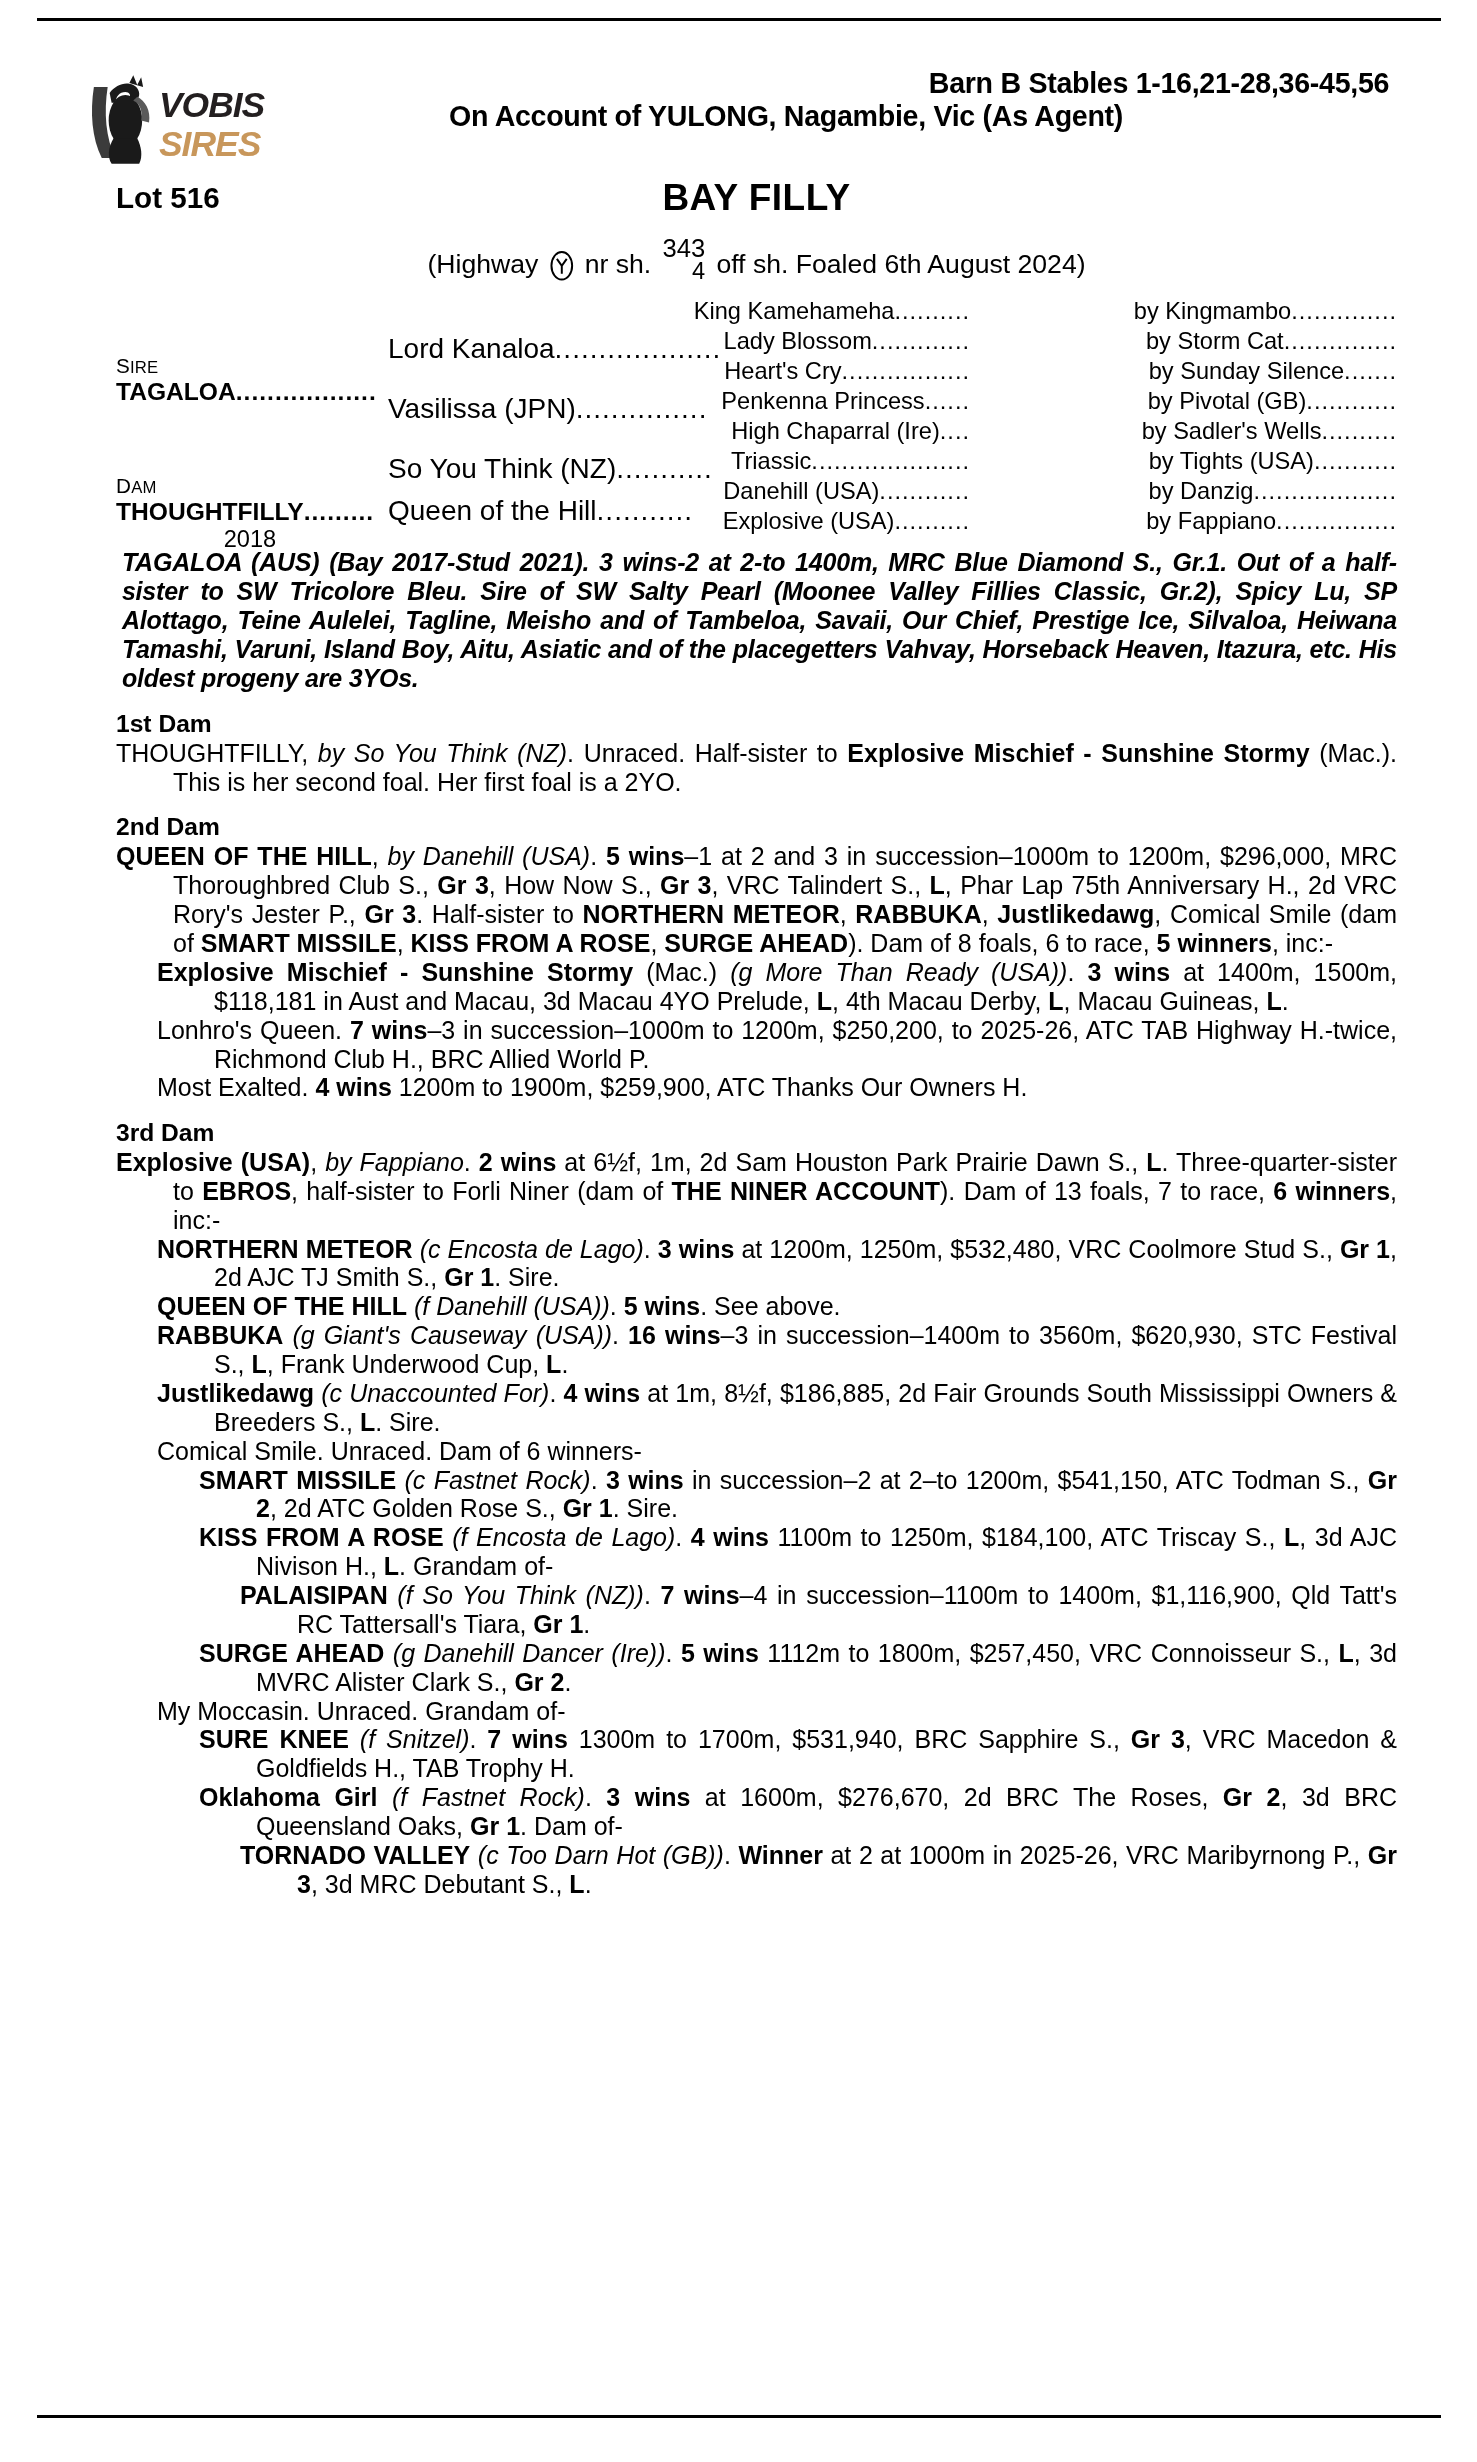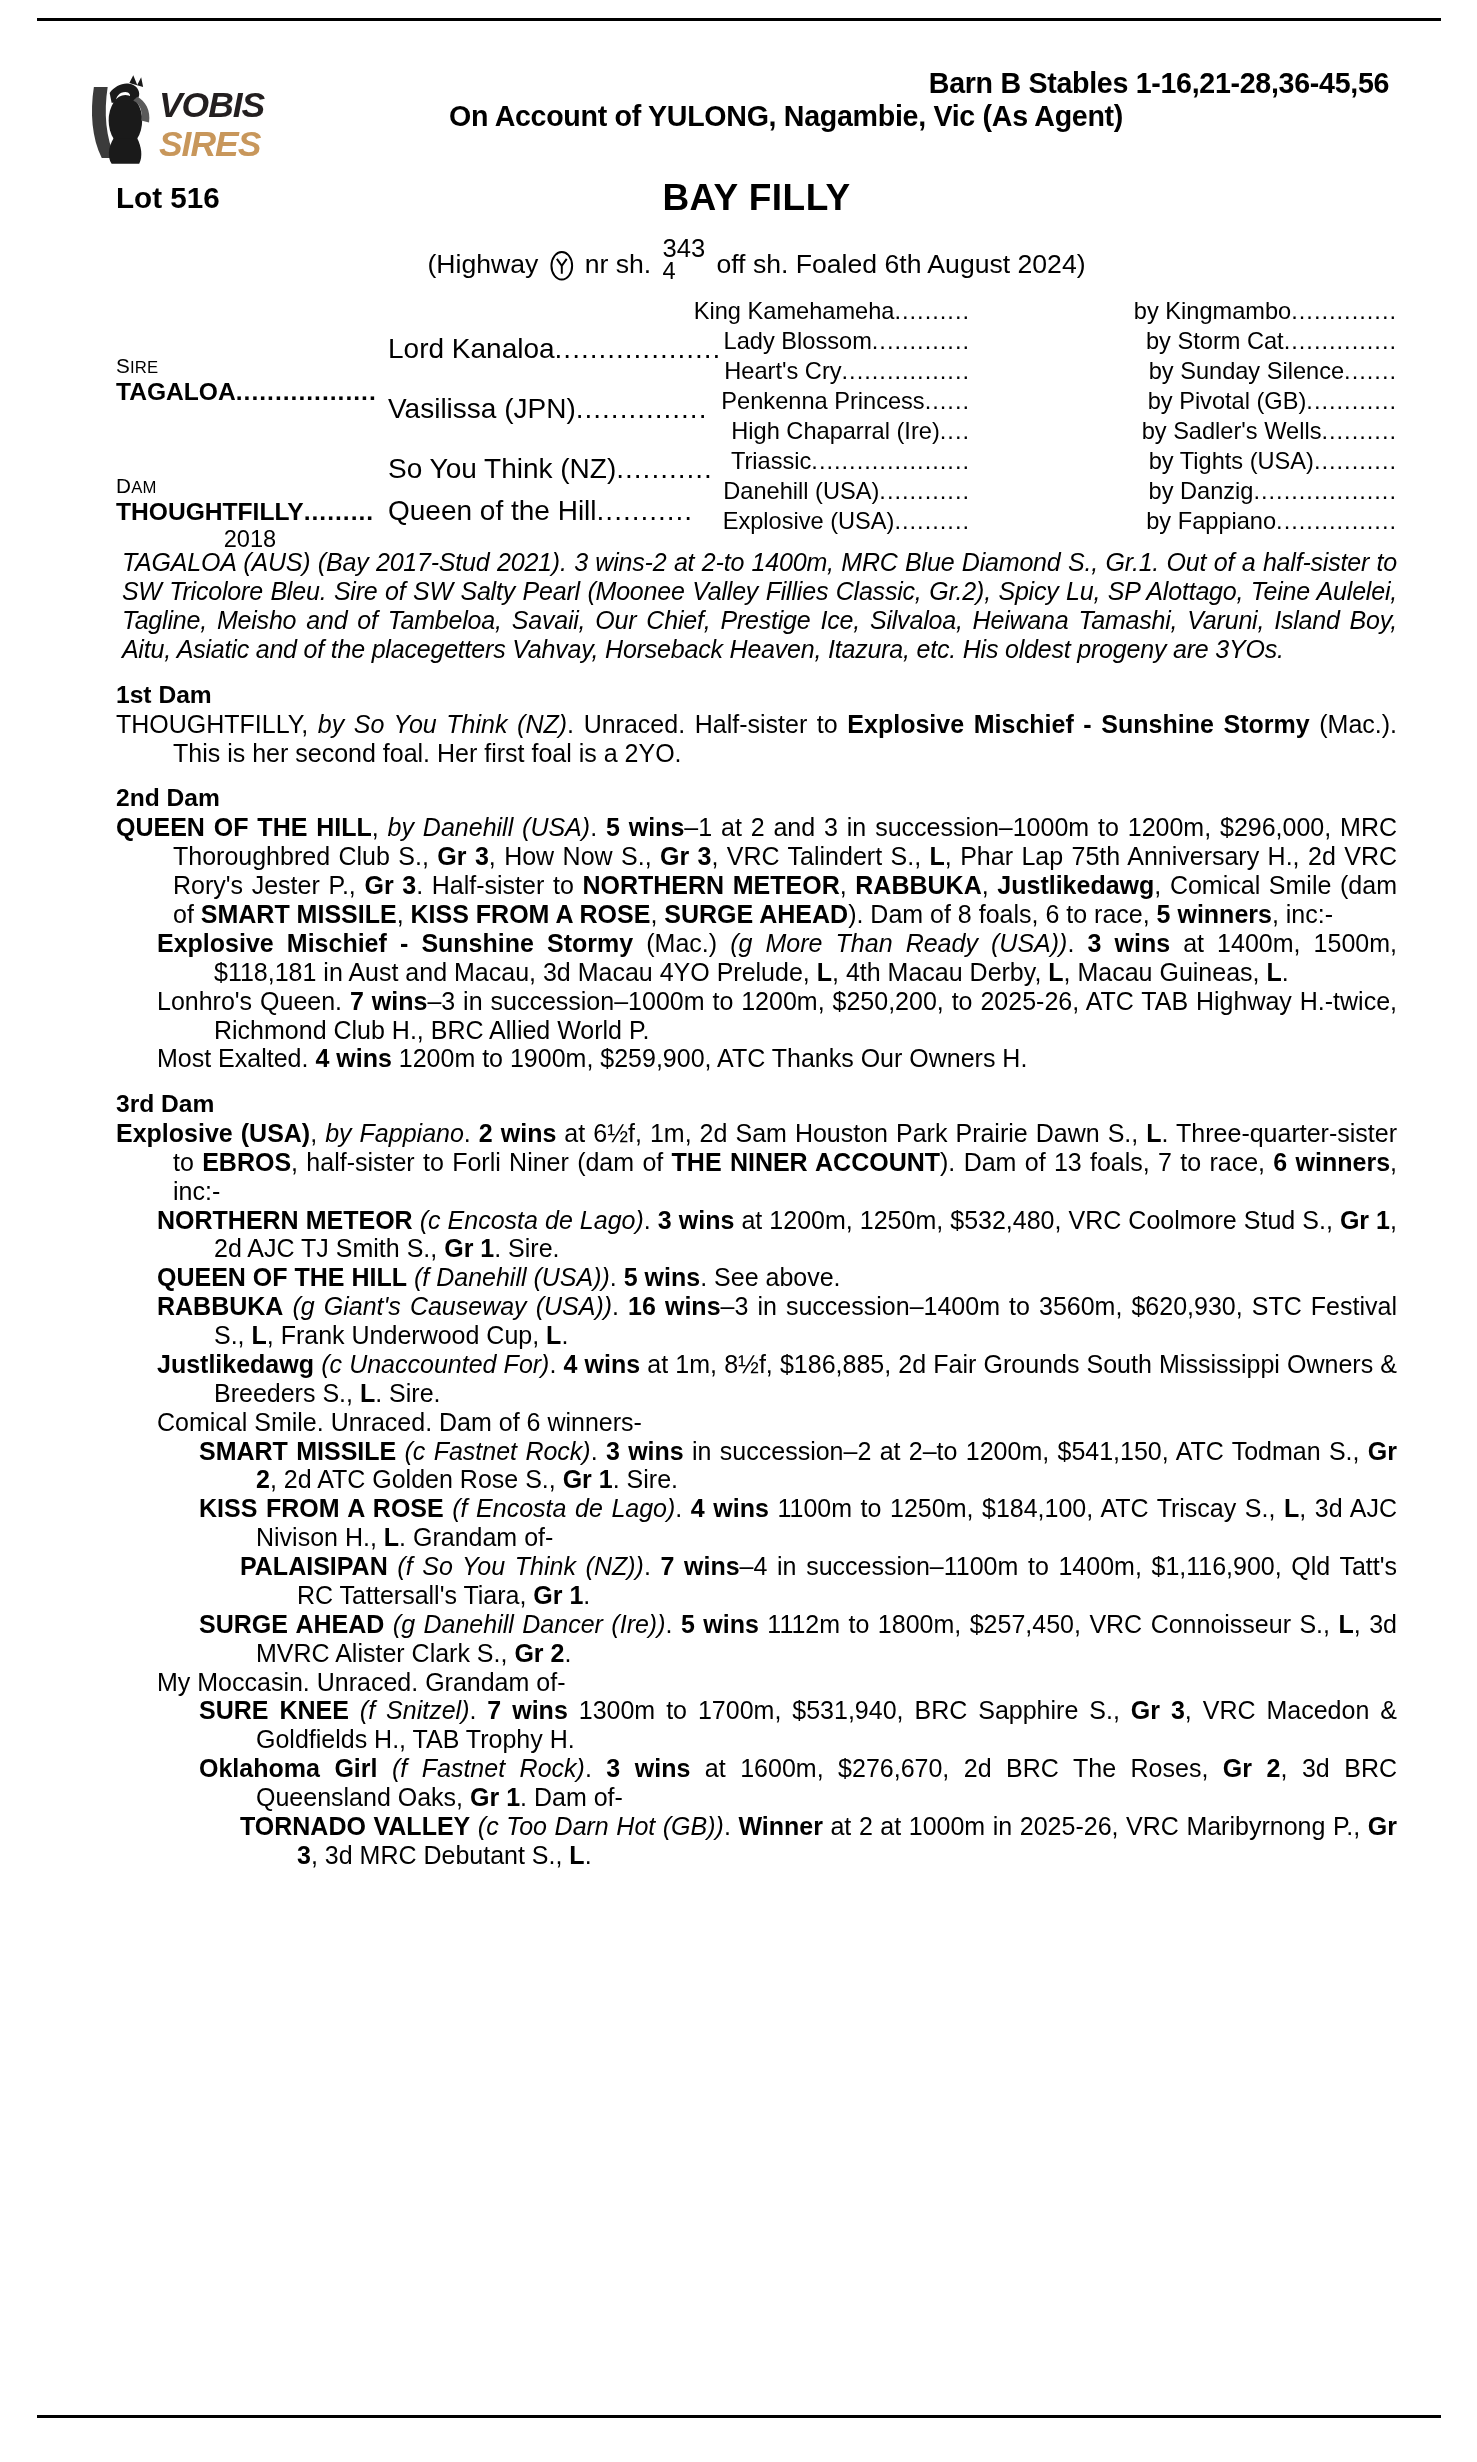--- a/index.html
+++ b/index.html
@@ -111,21 +111,21 @@
     position: relative;
     width: 25.6px;
     height: 31.5px;
     vertical-align: -7.9px;
     margin: 0 3px;
   }
   .brandmark svg { display: block; }
   .frac {
     display: inline-block;
     vertical-align: -5.9px;
-    text-align: left;
+    text-align: right;
     line-height: 0.95;
     margin: 0 3.9px;
     font-size: 25.6px;
   }
   .frac .num { display: block; }
   .frac .den { display: block; font-size: 23.6px; }
 
   
   .ped {
     margin-top: 13.8px;
@@ -179,21 +179,21 @@
     line-height: 30px;
     overflow: hidden;
     text-align: right;
   }
 
   .dots { letter-spacing: 1px; }
 
   
   .sirepara {
     margin-top: 5.9px;
-    font-weight: normal;
+    font-weight: bold;
     font-style: italic;
     font-size: 25px;
     line-height: 1.16;
     text-align: justify;
     letter-spacing: -0.2px;
     padding-left: 5.9px;
   }
 
   
   .damhead {

